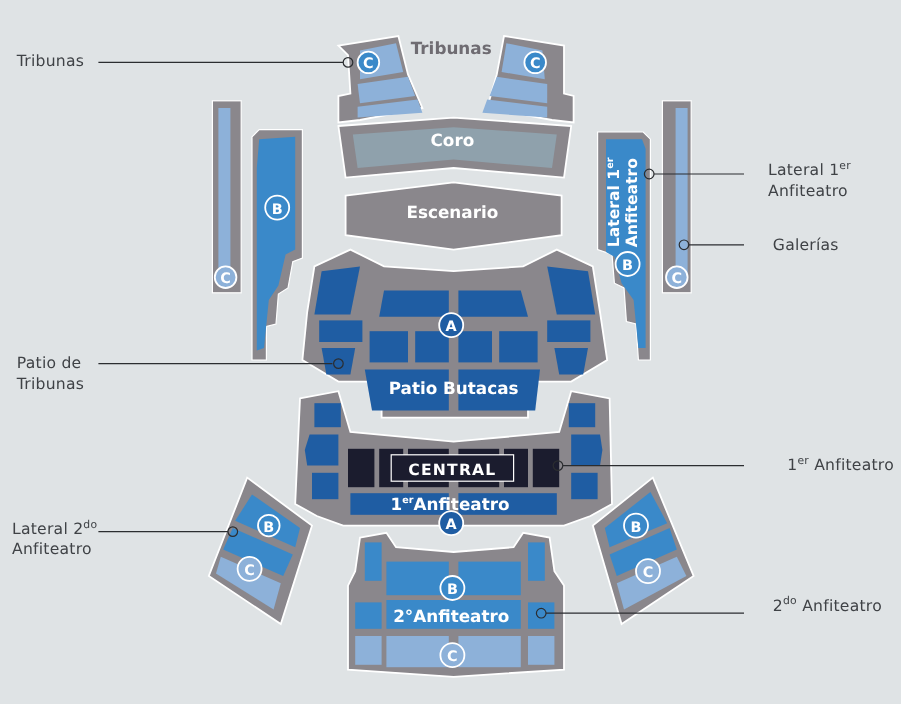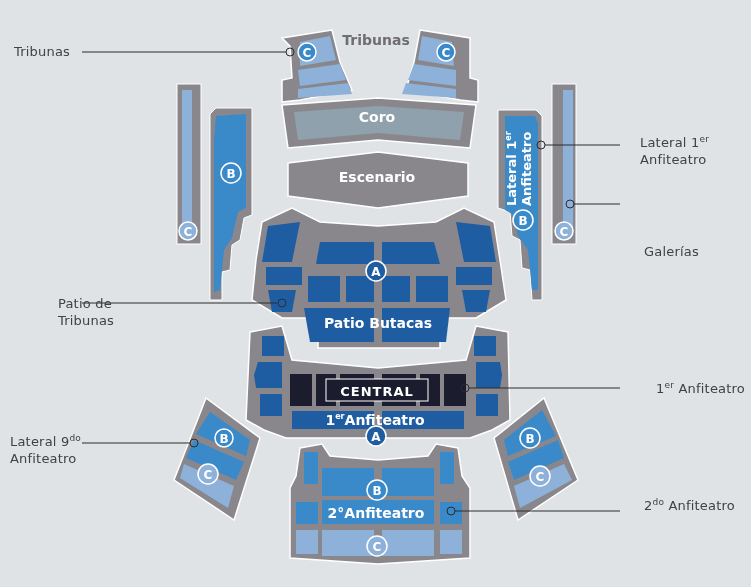--- a/index.html
+++ b/index.html
@@ -186,27 +186,27 @@
     <text x="0" y="-6" font-size="13" class="sect"><tspan>Lateral 1</tspan><tspan font-size="8" dy="-5">er</tspan></text>
     <text x="0" y="9" font-size="13" class="sect">Anfiteatro</text>
   </g>
 </svg>
 
 <div class="lbl" style="left:14px;top:43px;">Tribunas</div>
 <div class="lbl" style="left:640px;top:134px;">
   <span>Lateral 1</span><sup>er</sup><br>
   <span>Anfiteatro</span>
 </div>
-<div class="lbl" style="left:644px;top:196px;margin-top:47px;">Galerías</div>
-<div class="lbl" style="left:14px;top:295px;margin-left:44px;">
+<div class="lbl" style="left:644px;top:196px;">Galerías</div>
+<div class="lbl" style="left:14px;top:295px;">
   <span>Patio de</span><br>
   <span>Tribunas</span>
 </div>
 <div class="lbl" style="left:656px;top:380px;">
   <span>1</span><sup>er</sup><span> Anfiteatro</span>
 </div>
 <div class="lbl" style="left:10px;top:433px;">
-  <span>Lateral 9</span><sup>do</sup><br>
+  <span>Lateral 2</span><sup>do</sup><br>
   <span>Anfiteatro</span>
 </div>
 <div class="lbl" style="left:644px;top:497px;text-align:center;">
   <span>2</span><sup>do</sup><span> Anfiteatro</span>
 </div>
 
 </body></html>

